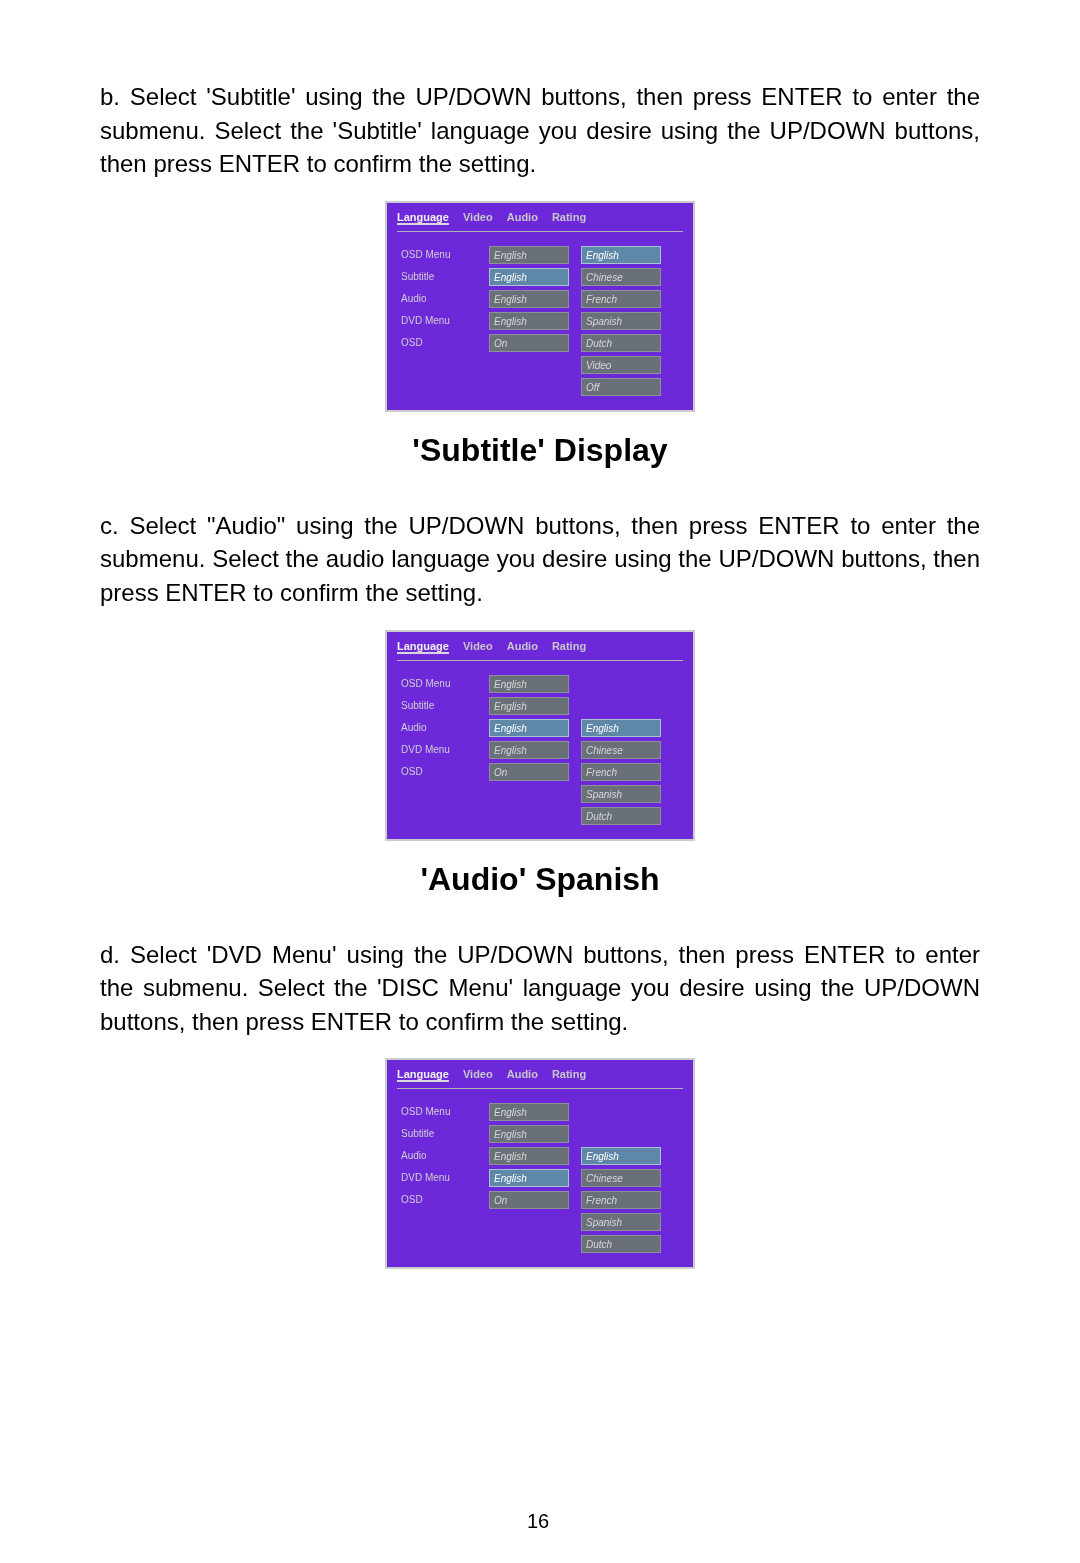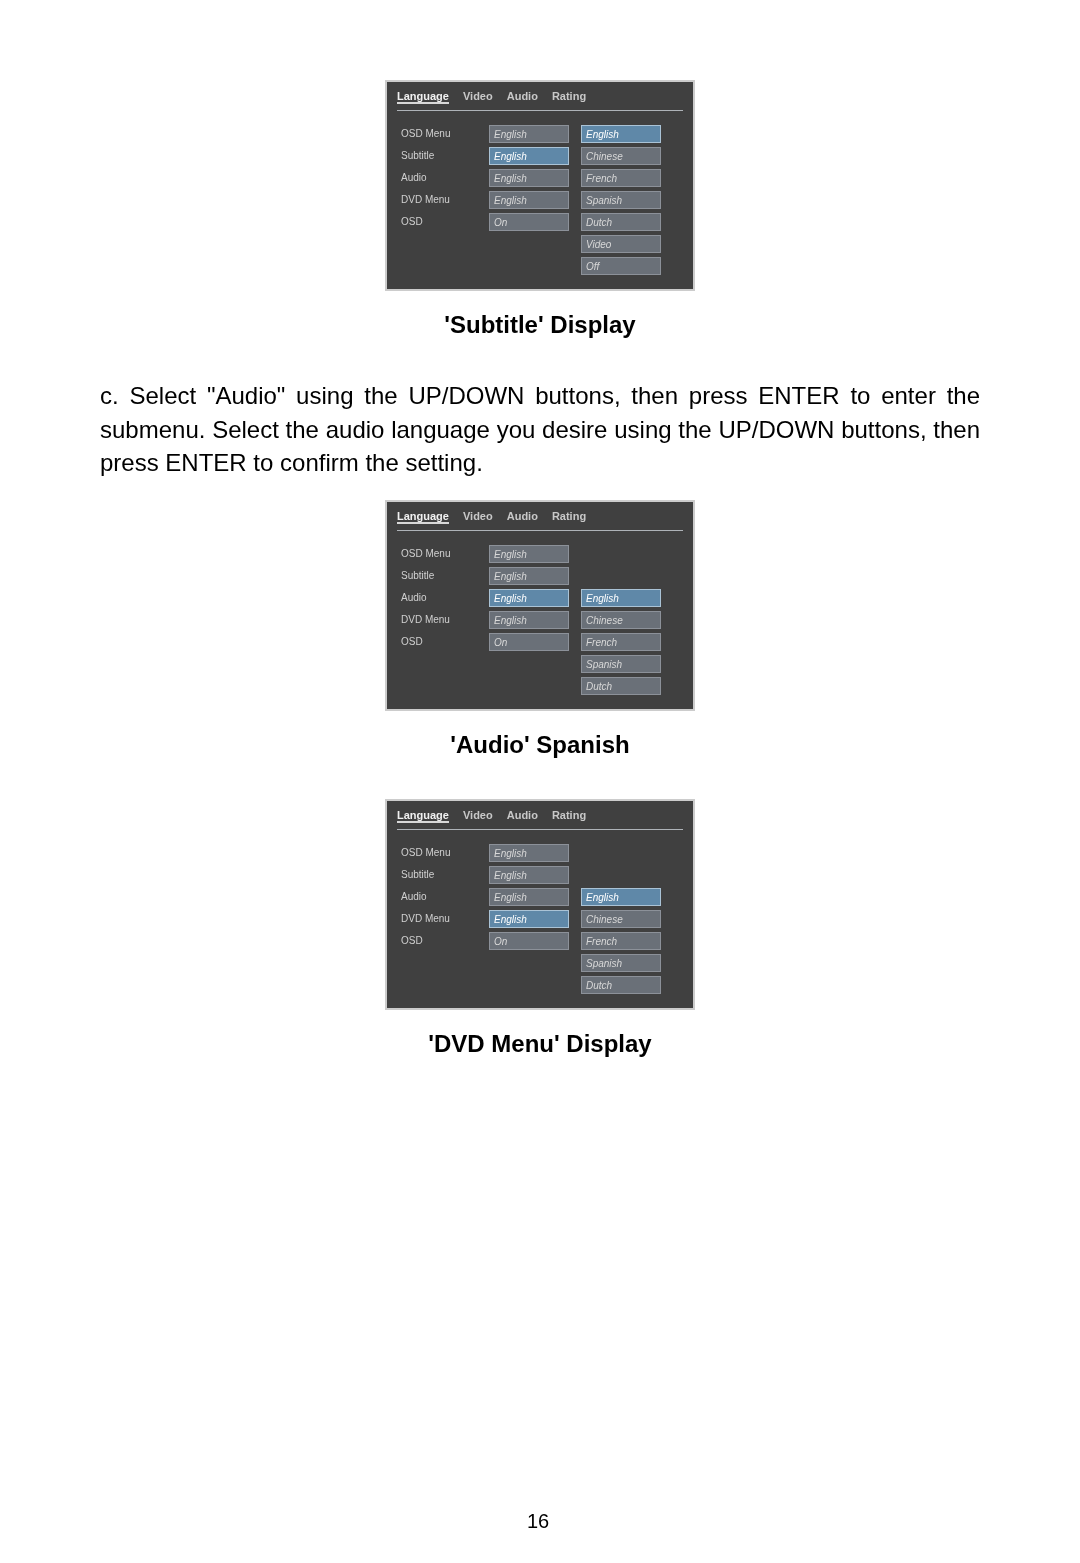--- a/index.html
+++ b/index.html
@@ -15,36 +15,36 @@
   .section { margin-bottom: 40px; }
   .para {
     font-size: 24px;
     line-height: 1.4;
     text-align: justify;
     margin-bottom: 20px;
   }
   .caption {
     text-align: center;
     font-weight: bold;
-    font-size: 24px;
+    font-size: 32px;
     margin: 20px 0 40px 0;
   }
   .page-num {
     position: absolute;
     bottom: 30px;
     left: 0; right: 4px;
     text-align: center;
     font-size: 20px;
   }
 
   
   .osd-wrap { display: flex; justify-content: center; }
   .osd {
     width: 310px;
-    background: #404040;
+    background: #6d28d9;
     border: 2px solid #ccc;
     padding: 8px 10px 14px 10px;
     font-size: 11px;
     color: #d8d8d8;
     filter: blur(0.3px);
   }
   .osd-tabs {
     display: flex;
     gap: 14px;
     border-bottom: 1px solid #aeb3b8;
@@ -75,20 +75,24 @@
     background: #5f88a8;
     border: 1px solid #aac3d6;
     color: #fff;
   }
   .cell.label { color: #d0d0d0; }
 </style>
 </head>
 <body>
 
 <div class="section">
+  <div class="para">
+    <span>b.</span>
+    <span>Select 'Subtitle' using  the UP/DOWN buttons, then press  ENTER to enter the submenu. Select  the 'Subtitle' language you desire using  the UP/DOWN buttons, then press ENTER to confirm the setting.</span>
+  </div>
   <div class="osd-wrap">
     <div class="osd">
         <div class="osd-tabs">
           <span class="osd-tab sel">Language</span>
           <span class="osd-tab">Video</span>
           <span class="osd-tab">Audio</span>
           <span class="osd-tab">Rating</span>
         </div>
         <div class="osd-body">
           <div class="col col-left">
@@ -157,20 +161,24 @@
             <div class="cell box">Spanish</div>
             <div class="cell box">Dutch</div>
           </div>
         </div>
       </div>
   </div>
   <div class="caption">'Audio' Spanish</div>
 </div>
 
 <div class="section">
+  <div class="para">
+    <span>d.</span>
+    <span>Select 'DVD Menu' using the UP/DOWN buttons, then press  ENTER to enter the submenu. Select  the 'DISC Menu' language you desire using  the UP/DOWN buttons, then press ENTER to confirm the setting.</span>
+  </div>
   <div class="osd-wrap">
     <div class="osd">
         <div class="osd-tabs">
           <span class="osd-tab sel">Language</span>
           <span class="osd-tab">Video</span>
           <span class="osd-tab">Audio</span>
           <span class="osd-tab">Rating</span>
         </div>
         <div class="osd-body">
           <div class="col col-left">
@@ -192,16 +200,15 @@
             <div class="cell" style="visibility: hidden;"></div>
             <div class="cell box hl">English</div>
             <div class="cell box">Chinese</div>
             <div class="cell box">French</div>
             <div class="cell box">Spanish</div>
             <div class="cell box">Dutch</div>
           </div>
         </div>
       </div>
   </div>
-  <div class="caption">'DVD Menu' Display</div>
 </div>
 
 <div class="page-num">16</div>
 
 </body></html>

